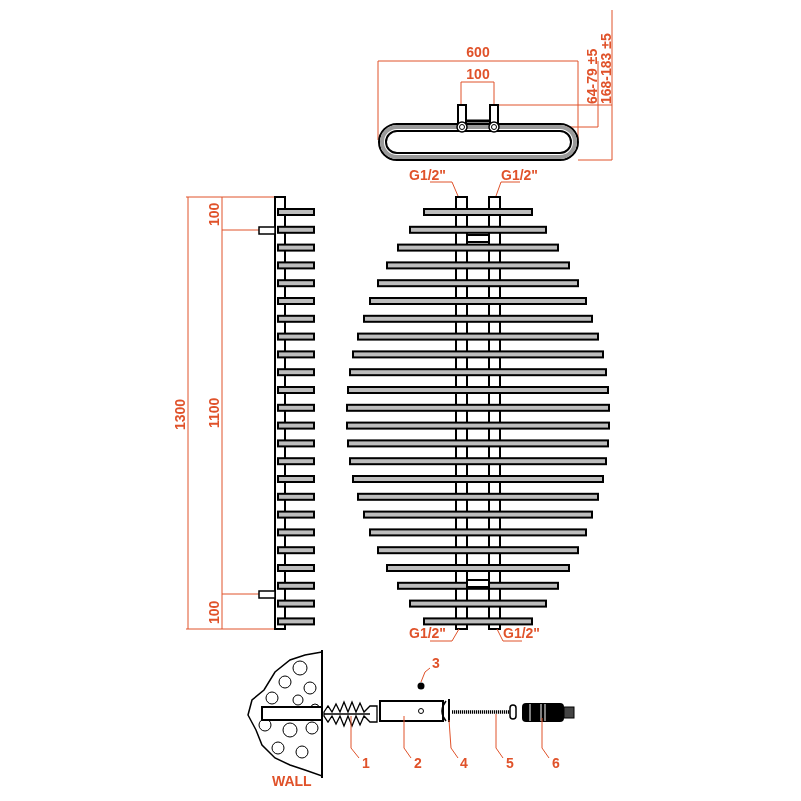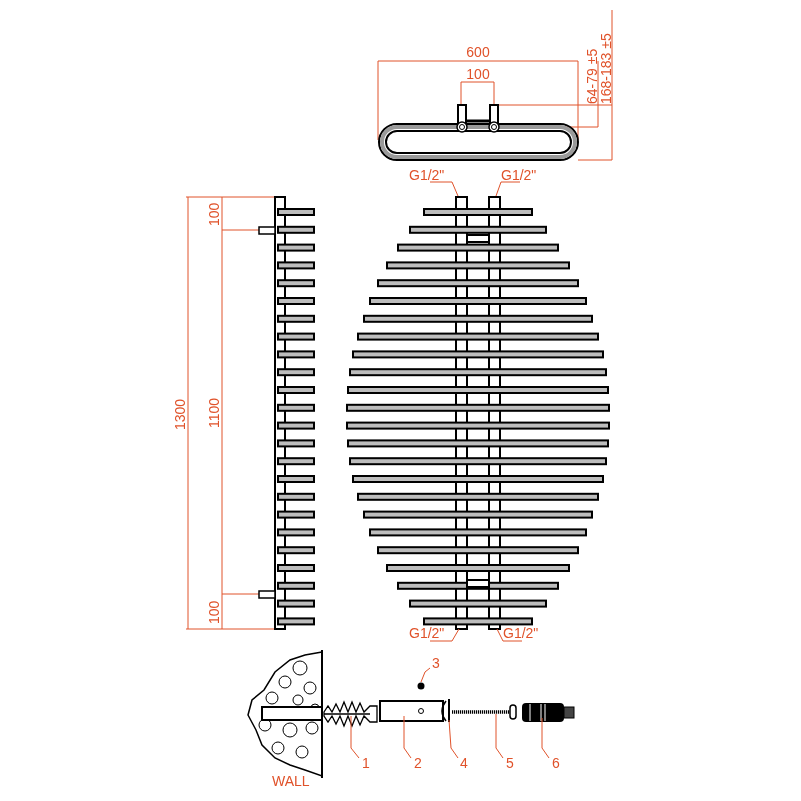--- a/index.html
+++ b/index.html
@@ -1,17 +1,17 @@
 <!DOCTYPE html>
 <html><head>
 <meta charset="utf-8">
 <style>
   html, body { margin: 0; padding: 0; background: #ffffff; }
   body { width: 801px; height: 801px; overflow: hidden; font-family: "Liberation Sans", sans-serif; }
-  #canvas { position: absolute; left: 0; top: 0; width: 801px; height: 757px; }
+  #canvas { position: absolute; left: 0; top: 0; width: 801px; height: 757px; font-weight: bold; }
   svg text { font-family: "Liberation Sans", sans-serif; fill: #e0522a; font-size: 14px; }
   .dim { stroke: #e0522a; stroke-width: 1; fill: none; }
   .bar { fill: #bdbdbd; stroke: #000; stroke-width: 2; }
   .tube { fill: #ffffff; stroke: #000; stroke-width: 2; }
 </style>
 </head>
 <body>
 
 <div id="canvas">
 <svg width="801" height="801" viewBox="0 0 801 801" xmlns="http://www.w3.org/2000/svg">

